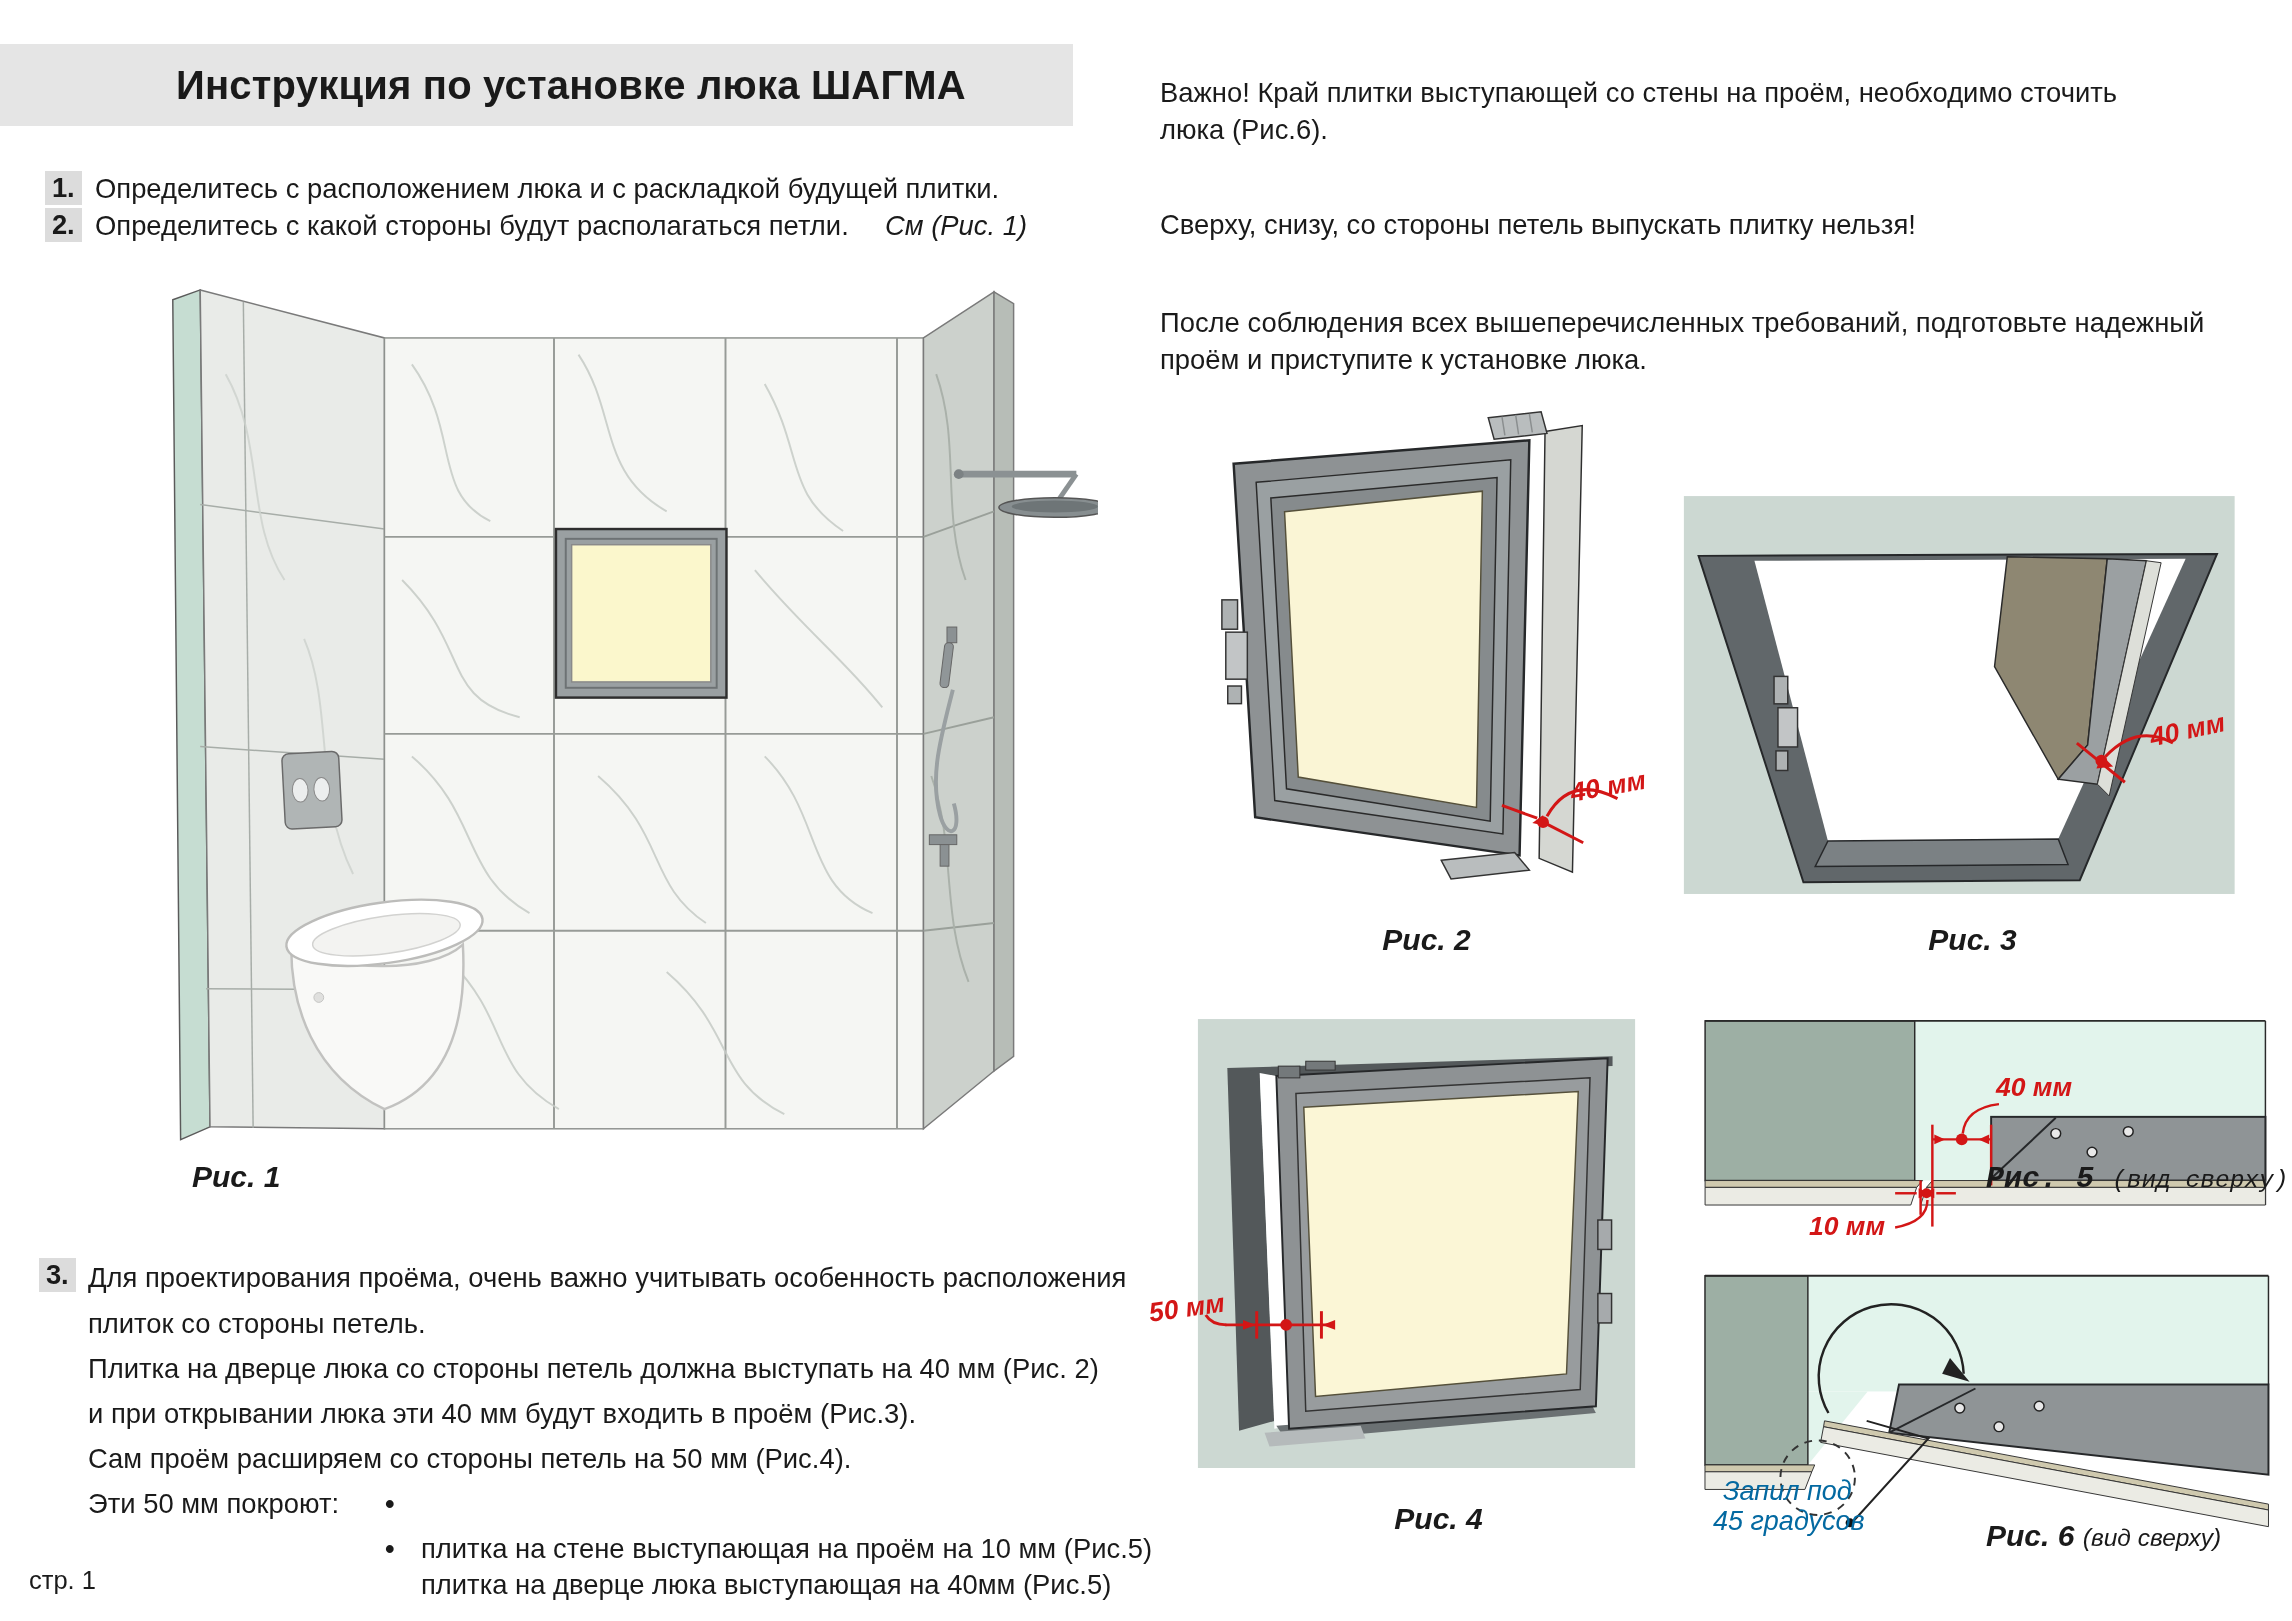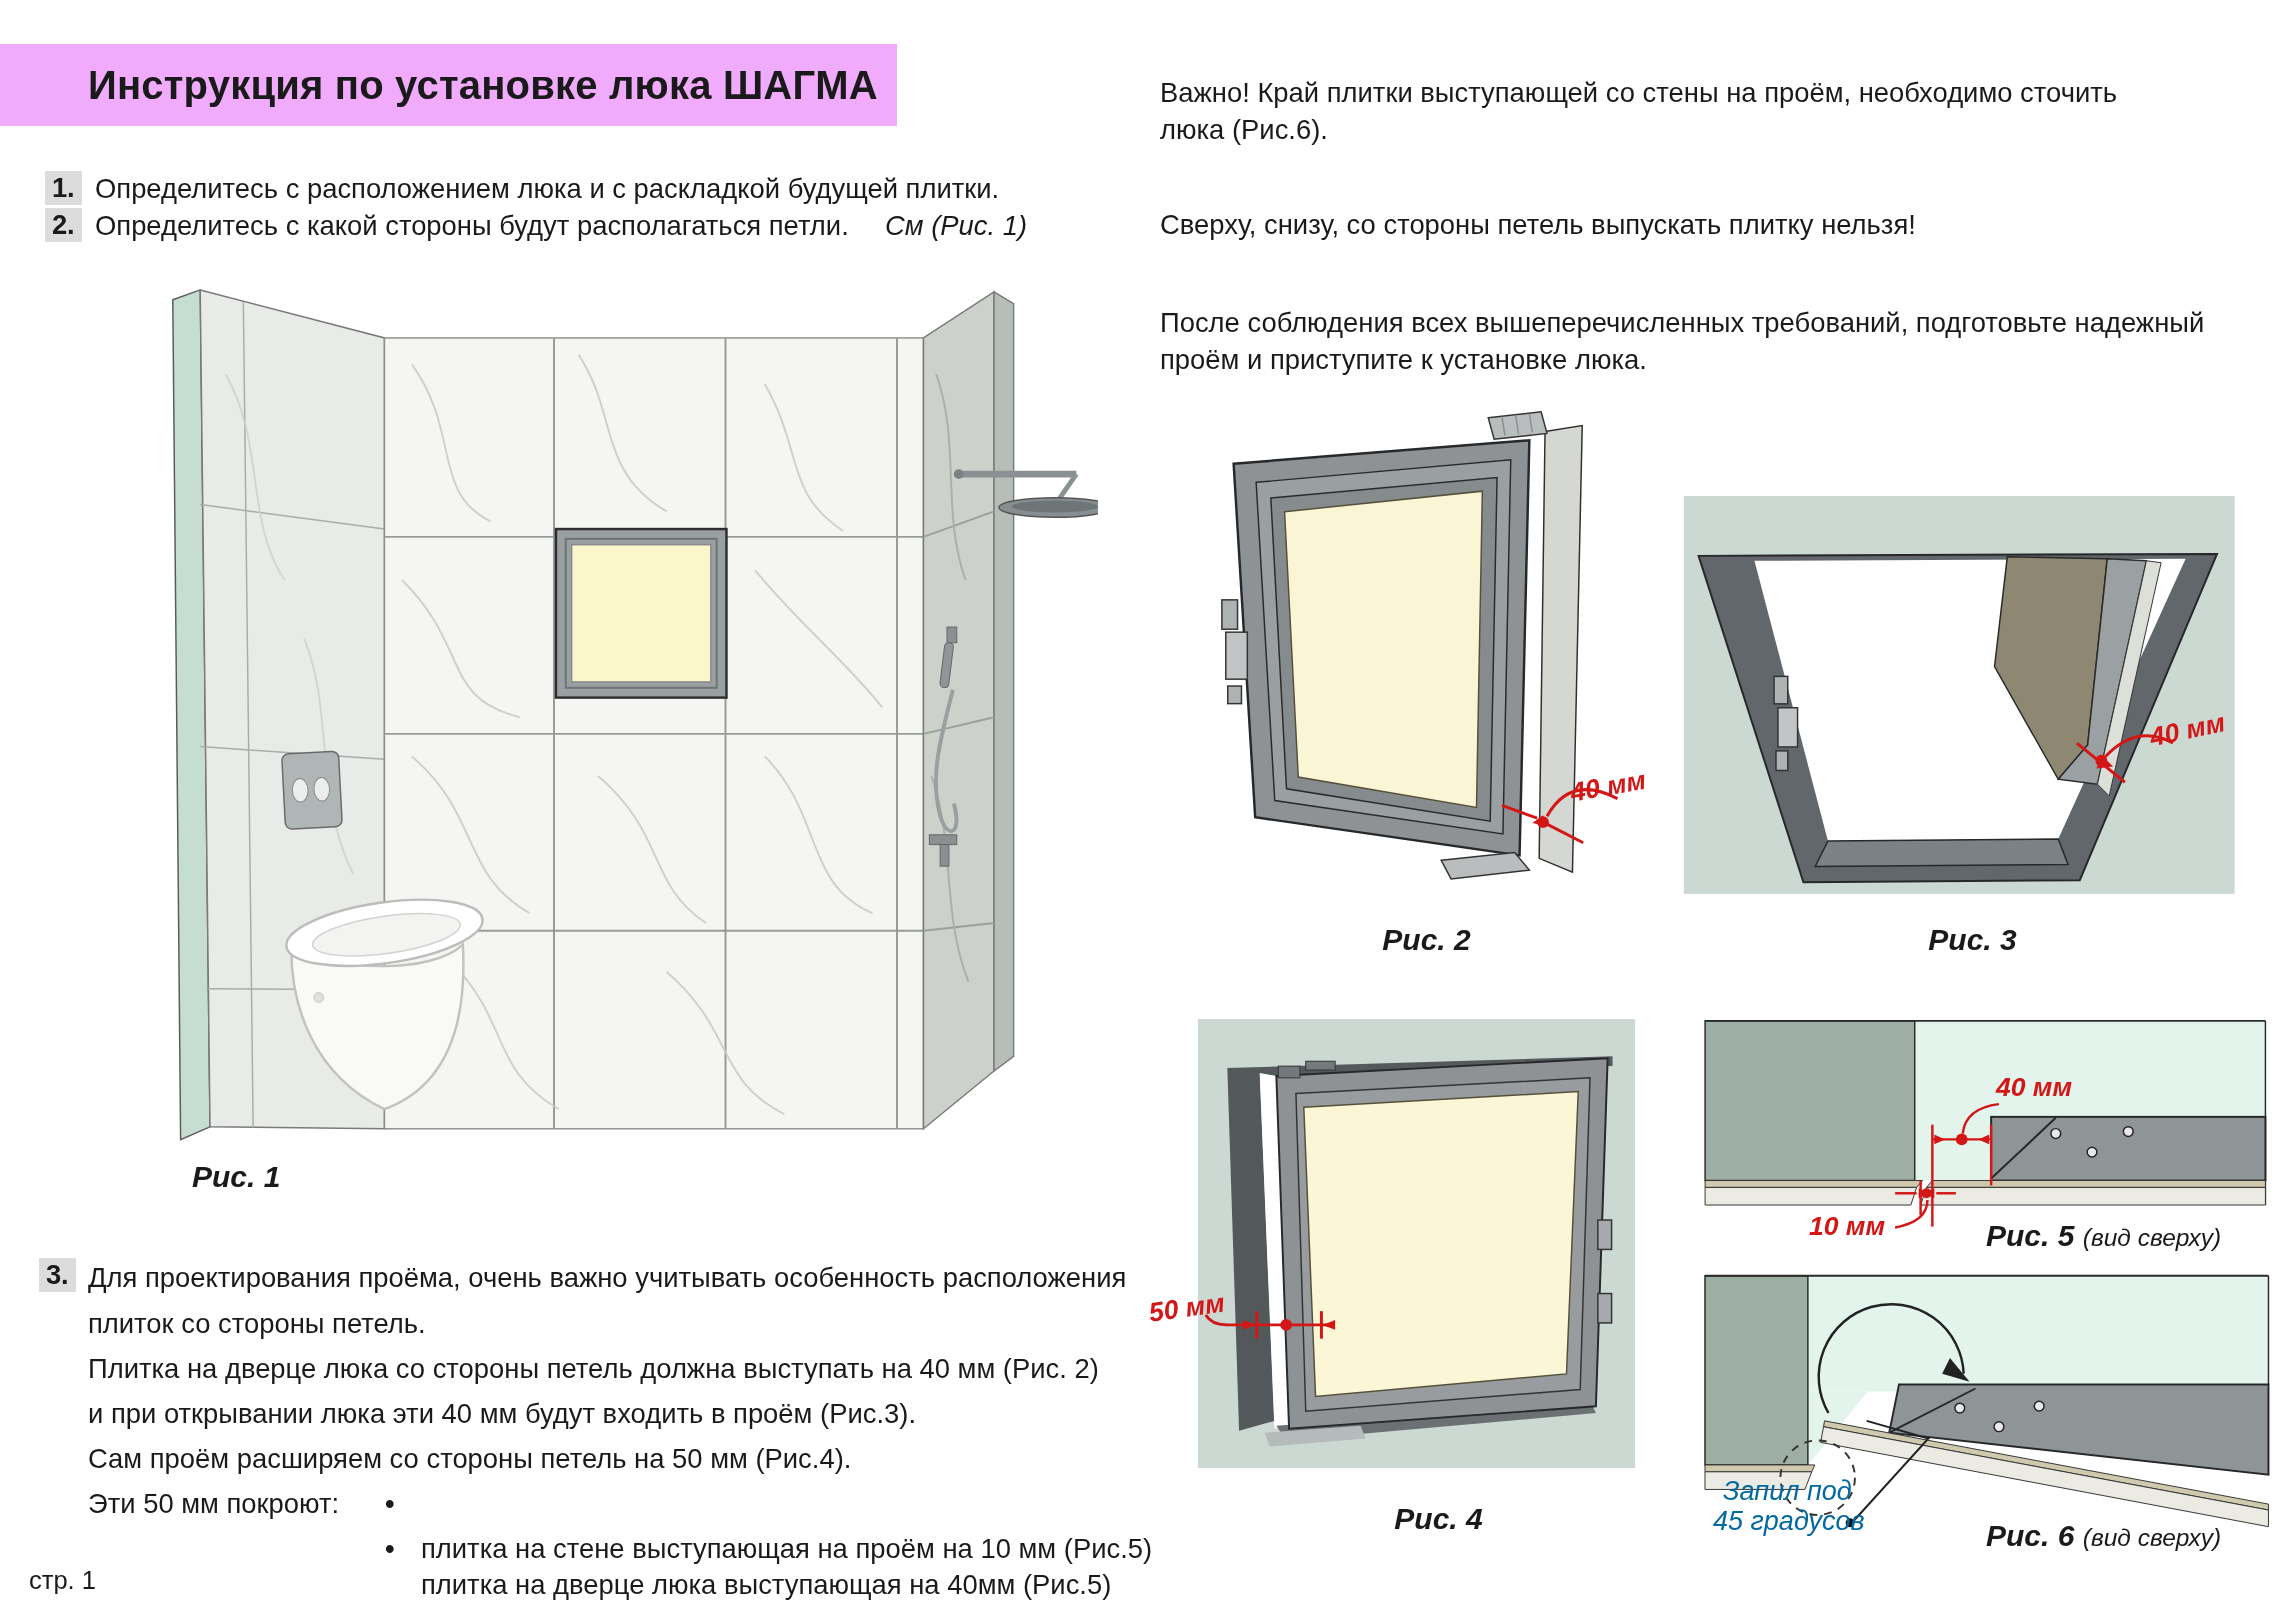--- a/index.html
+++ b/index.html
@@ -1,20 +1,20 @@
 <!DOCTYPE html>
 <html><head>
 <meta charset="utf-8">
 <style>
   html,body{margin:0;padding:0;background:#ffffff;}
   body{width:2293px;height:1621px;position:relative;overflow:hidden;
        font-family:"Liberation Sans", sans-serif;color:#1a1a1a;}
   .abs{position:absolute;}
   
-  .title-bar{left:0;top:44px;width:897px;height:82px;background:#f0abfc;}
+  .title-bar{left:0;top:44px;width:1073px;height:82px;background:#e5e5e5;}
   .title-text{width:100%;height:82px;line-height:82px;text-align:center;
               padding-left:69px;box-sizing:border-box;
               font-size:40px;font-weight:bold;letter-spacing:0.2px;}
   
   .badge{background:#dcdcdc;font-weight:bold;font-size:27.4px;padding:1px 6.9px;}
   .step-text{font-size:27.4px;}
   .note-italic{font-style:italic;font-size:27.4px;}
   .line{font-size:27.4px;height:37px;line-height:37px;white-space:nowrap;}
   .para{line-height:37px;}
   
@@ -242,21 +242,21 @@
   </g>
   <polygon points="236,123 236,133 247,128" fill="#d31616"></polygon>
   <polygon points="292,123 292,133 281,128" fill="#d31616"></polygon>
   <circle cx="264" cy="128" r="6" fill="#d31616"></circle>
   <polygon points="220,178 220,188 231,183" fill="#d31616"></polygon>
   <polygon points="236,178 236,188 225,183" fill="#d31616"></polygon>
   <circle cx="228" cy="183" r="5" fill="#d31616"></circle>
 </svg>
 <div class="abs dim" style="left:1996px;top:1072px;">40 мм</div>
 <div class="abs dim" style="left:1809px;top:1211px;">10 мм</div>
-<div class="abs fig-caption" style="left:1986px;top:1219px;">
+<div class="abs fig-caption" style="left:1986px;top:1162px;font-family:Liberation Mono, monospace;">
   <span>Рис. 5</span>
   <span class="suffix">(вид сверху)</span>
 </div>
 
 <svg class="abs" style="left:1703px;top:1266px;" width="589" height="294" viewBox="0 0 601 300">
   <rect x="107" y="10" width="470" height="118" fill="#e2f4ec"></rect>
   <polygon points="107,128 168,128 107,203" fill="#e2f4ec"></polygon>
   <rect x="2" y="10" width="105" height="193" fill="#9dafa4" stroke="#2a2a2a" stroke-width="1.5"></rect>
   <line x1="2" y1="10" x2="577" y2="10" stroke="#2a2a2a" stroke-width="2"></line>
   <line x1="577" y1="10" x2="577" y2="121" stroke="#2a2a2a" stroke-width="1.5"></line>

